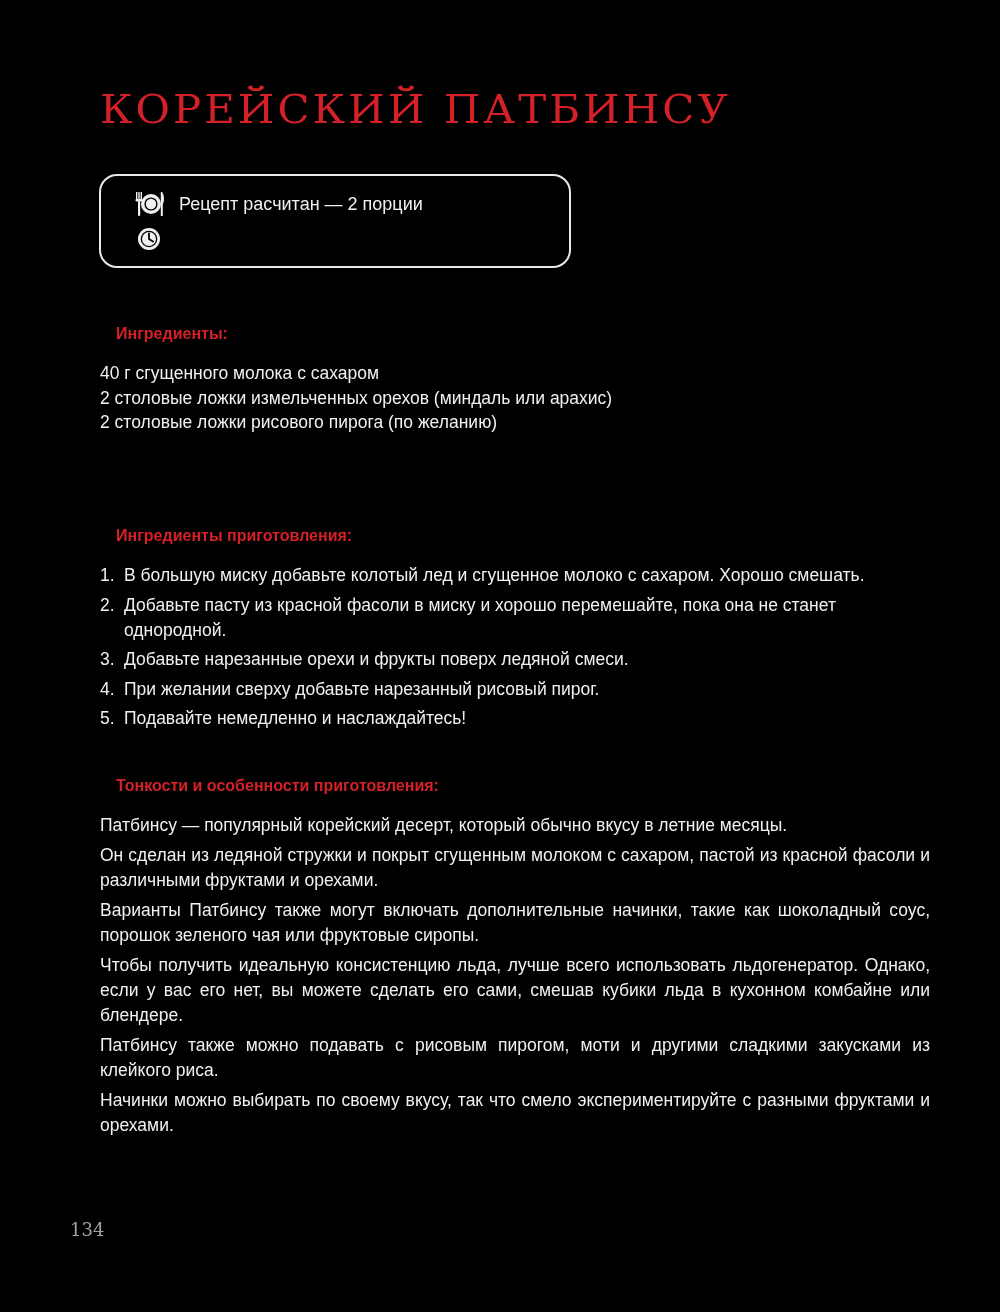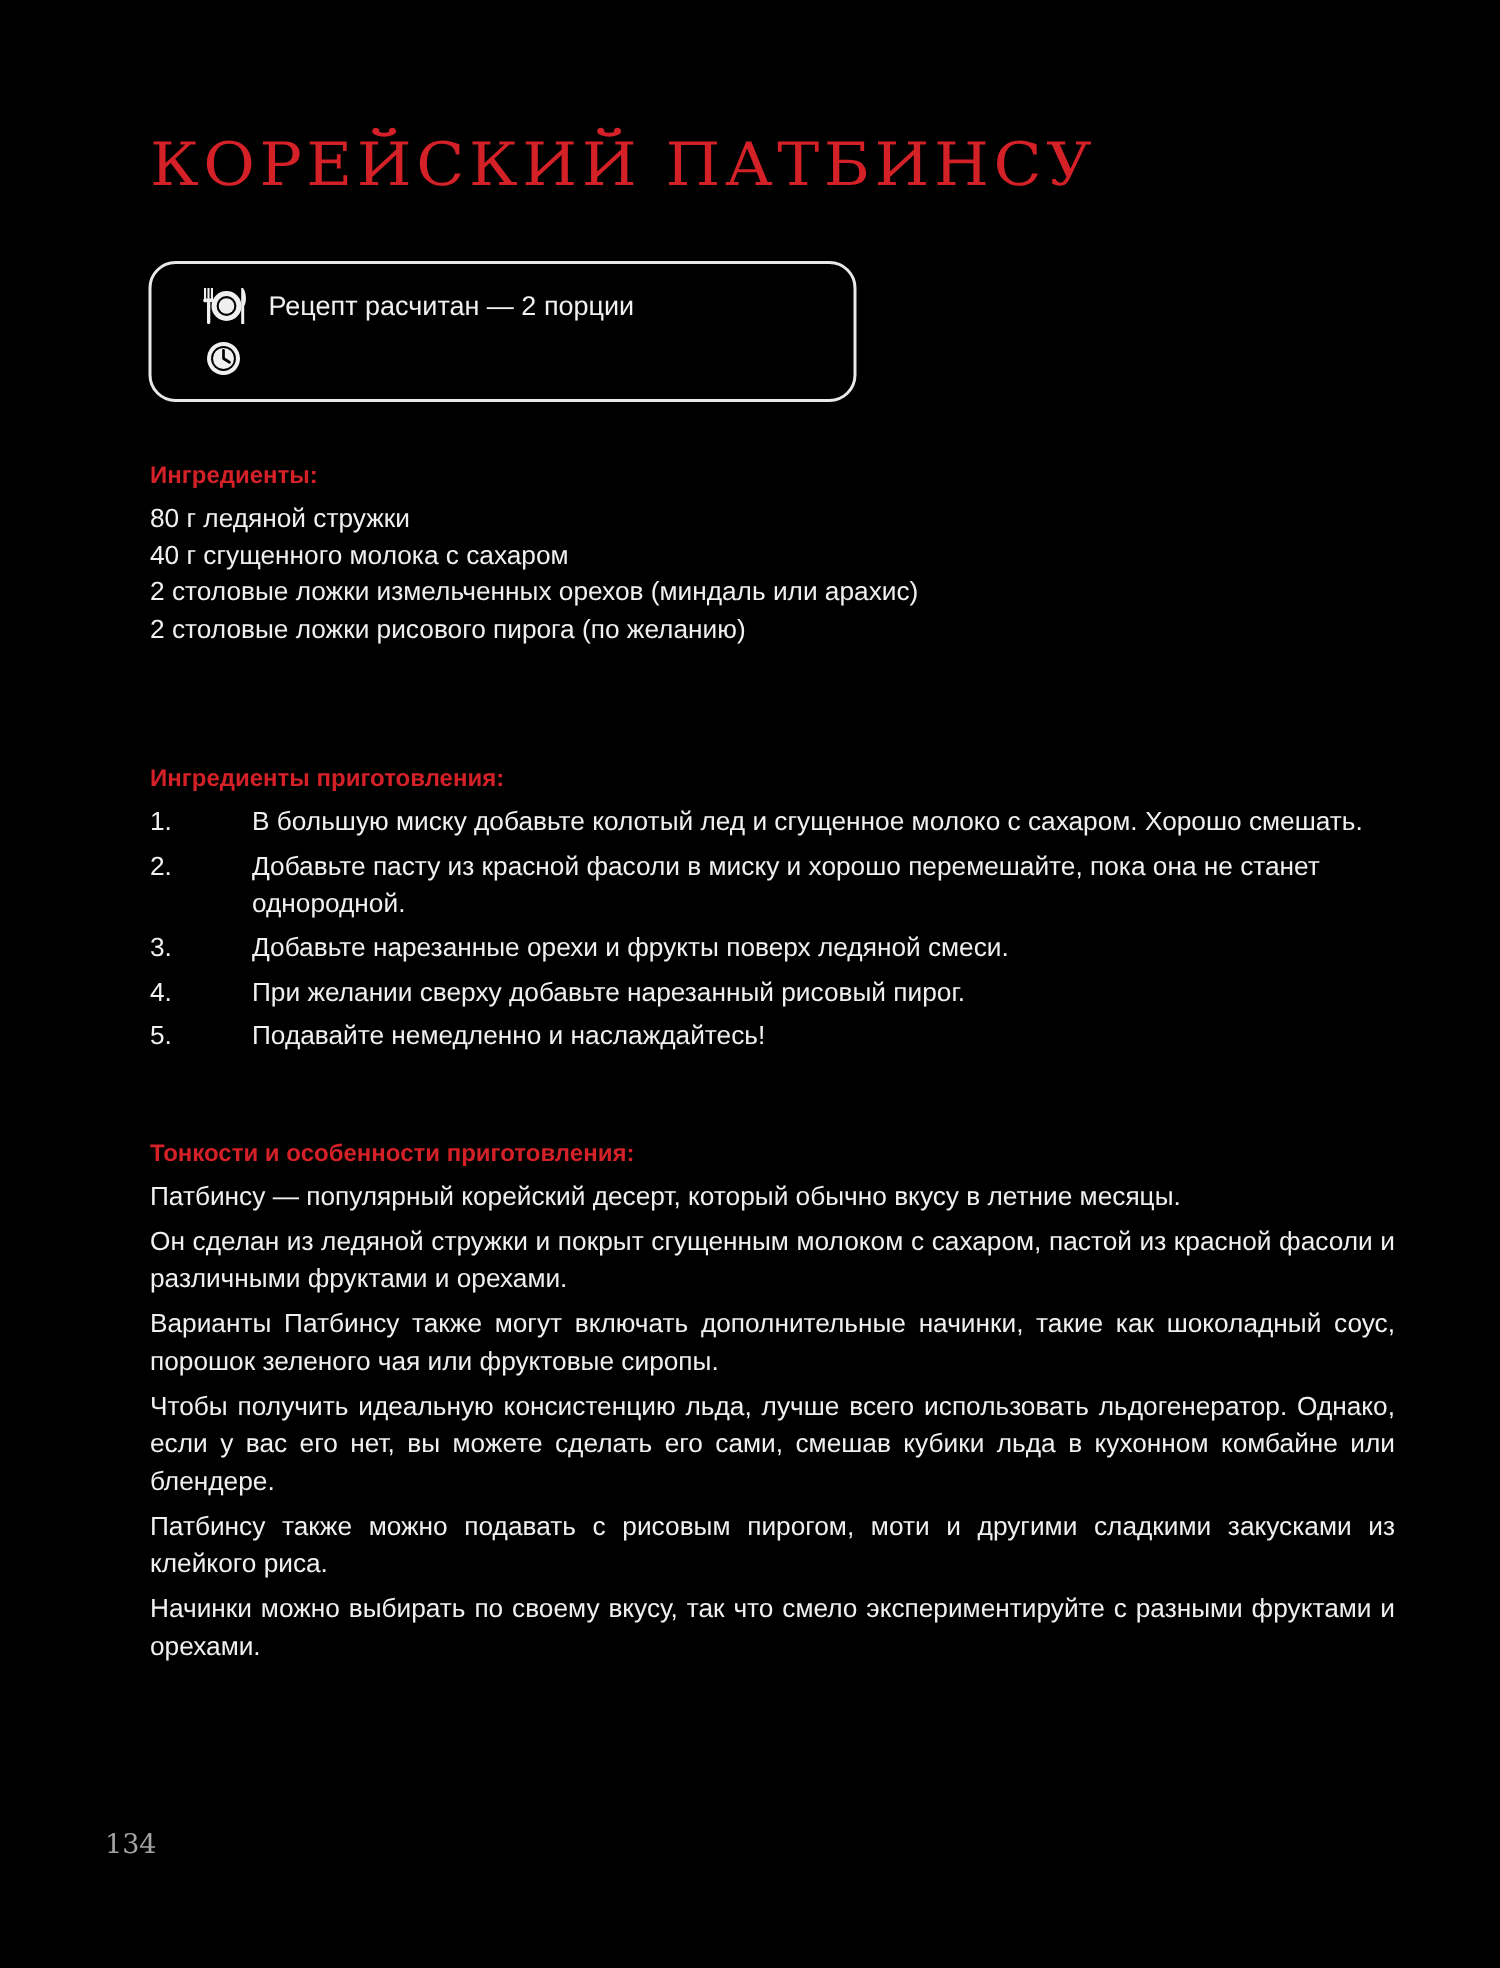--- a/index.html
+++ b/index.html
@@ -10,29 +10,29 @@
            font-size: 42px; letter-spacing: 3px; color: #d42027; text-transform: uppercase;
            transform: scaleY(0.95); transform-origin: left top; }
   .info-box { position: absolute; left: 99px; top: 174px; width: 472px; height: 94px;
               border: 2px solid #e8e8e8; border-radius: 18px; box-sizing: border-box; }
   .info-row { position: absolute; left: 32px; display: flex; align-items: center; height: 28px; }
   .info-row.r1 { top: 14px; }
   .info-row.r2 { top: 49px; }
   .info-row .icon { width: 36px; height: 26px; display: flex; align-items: center; justify-content: flex-start; }
   .info-row .text { margin-left: 10px; font-size: 18px; color: #f0f0f0; }
   .section { position: absolute; left: 100px; width: 830px; }
-  .section-title { margin: 0; font-size: 16px; font-weight: bold; color: #d42027; line-height: 22px; }
+  .section-title { margin: 16px; font-size: 16px; font-weight: bold; color: #d42027; line-height: 22px; }
   .ingredients { top: 307px; }
   .ingredients ul { list-style: none; margin: 4px 0 0 0; padding: 0; }
   .ingredients li { font-size: 17.5px; line-height: 24.5px; color: #f0f0f0; }
   .steps { top: 509px; }
   .steps ol { list-style: none; margin: 4px 0 0 0; padding: 0; }
   .steps li { display: flex; font-size: 17.5px; line-height: 25px; color: #f0f0f0; margin-bottom: 4.5px; }
   .steps li .num { width: 24px; flex: none; }
-  .steps li .txt { flex: 1; margin-left: 44px; }
+  .steps li .txt { flex: 1; }
   .tips { top: 759px; }
   .tips .paras { margin-top: 4px; }
   .tips p { margin: 0 0 5px 0; font-size: 17.5px; line-height: 25px; color: #f0f0f0; text-align: justify; }
   .page-number { position: absolute; left: 70px; top: 1219px; font-size: 18px; color: #a3a3a3;
                  font-family: "DejaVu Serif", serif; }
 </style>
 </head>
 <body>
 
 <h1 class="title">Корейский Патбинсу</h1>
@@ -64,21 +64,20 @@
         <circle cx="16" cy="13" r="7" fill="#f0f0f0"></circle>
         <path d="M16 13 L16 7.5 M16 13 L20 15.5" stroke="#000" stroke-width="1.8" stroke-linecap="round"></path>
       </svg>
     </span>
   </div>
 </div>
 
 <div class="section ingredients">
   <h2 class="section-title">Ингредиенты:</h2>
   <ul>
-    <li>80 г ледяной стружки</li>
     <li>40 г сгущенного молока с сахаром</li>
     <li>2 столовые ложки измельченных орехов (миндаль или арахис)</li>
     <li>2 столовые ложки рисового пирога (по желанию)</li>
   </ul>
 </div>
 
 <div class="section steps">
   <h2 class="section-title">Ингредиенты приготовления:</h2>
   <ol>
     <li>

